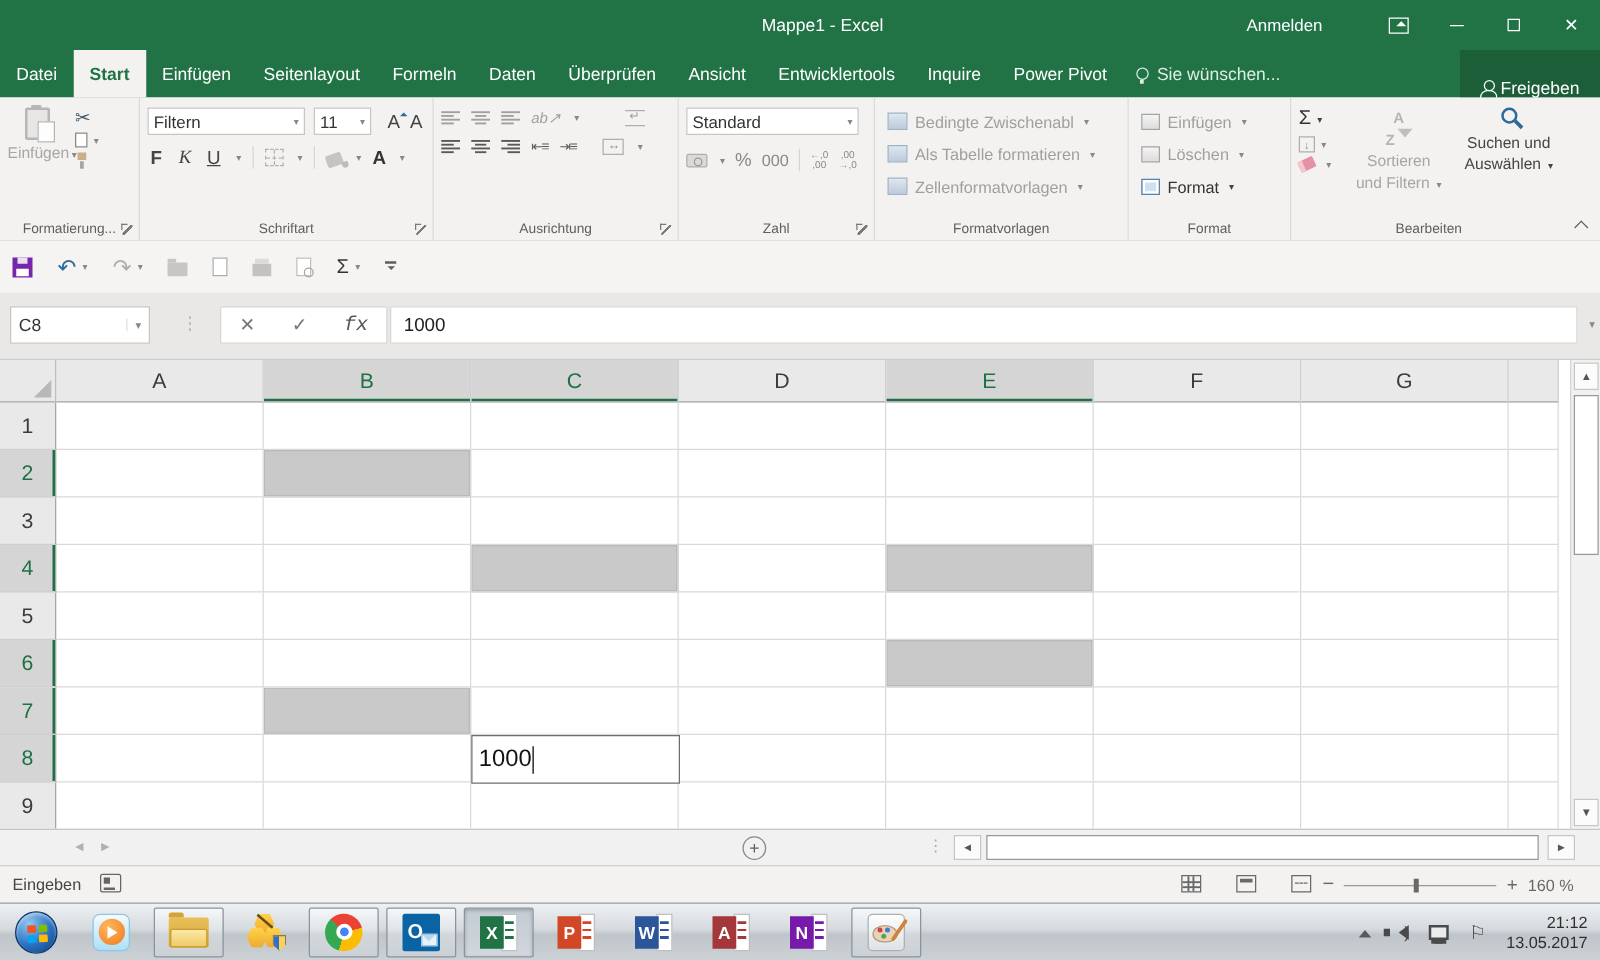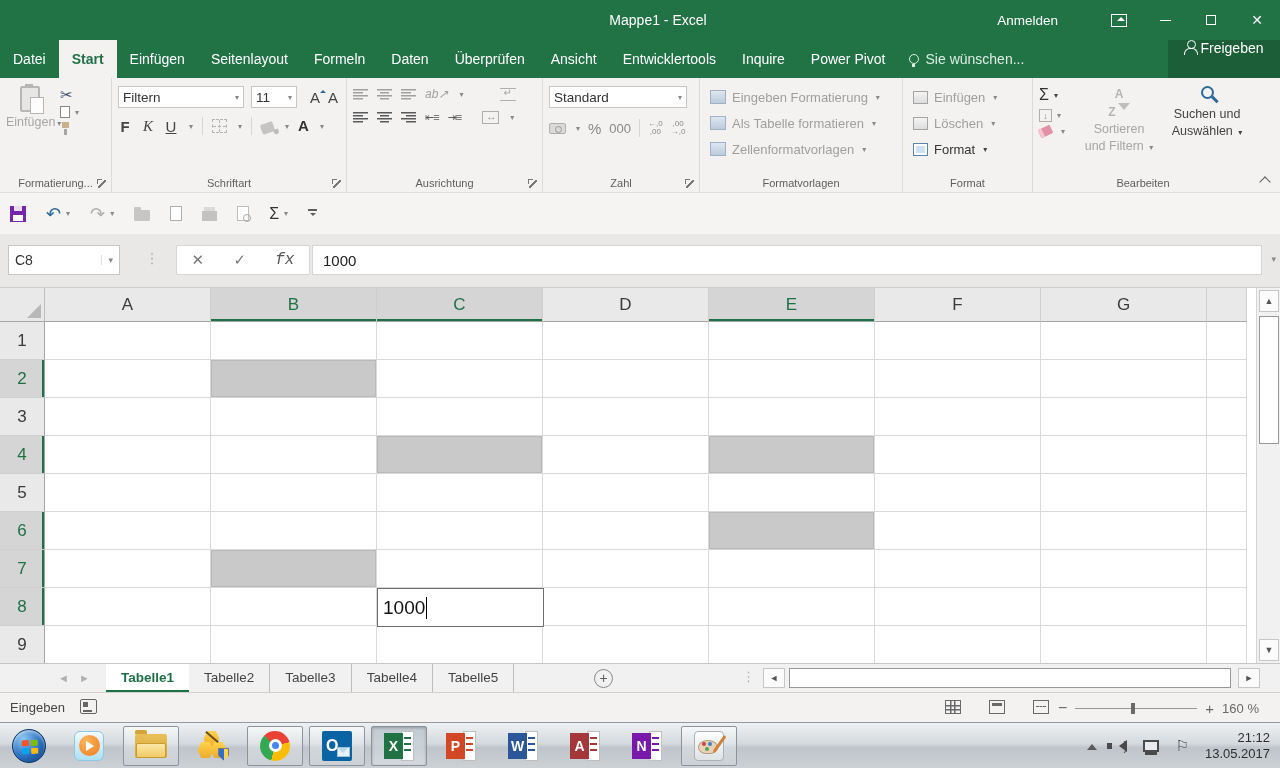--- a/index.html
+++ b/index.html
@@ -18,21 +18,21 @@
   .max-glyph{width:10px;height:10px;border:1px solid #fff;position:relative;background:#217346;}
   .max-glyph::before{content:"";position:absolute;left:2px;top:-3px;width:10px;height:10px;border:1px solid #fff;z-index:-1;}
 
   
   .tabrow{position:absolute;top:40px;left:0;width:1280px;height:38px;background:#217346;display:flex;align-items:stretch;}
   .rtab{padding:0 13px;line-height:38px;color:#fff;font-size:14px;cursor:default;}
   .rtab.active{background:#f3f2f1;color:#217346;font-weight:bold;}
   .tellme{display:flex;align-items:center;gap:7px;color:#dceee3;margin-left:10px;font-size:14px;}
   .bulb{width:10px;height:10px;border:1.5px solid #dceee3;border-radius:50%;position:relative;}
   .bulb::after{content:"";position:absolute;left:2px;top:9px;width:3px;height:3px;background:#dceee3;}
-  .share-btn{position:absolute;right:0;top:0;height:38px;width:112px;background:#1b5e38;color:#fff;display:flex;align-items:flex-start;justify-content:center;gap:2px;font-size:14px;}
+  .share-btn{position:absolute;right:0;top:0;height:38px;width:112px;background:#1b5e38;color:#fff;display:flex;align-items:flex-end;justify-content:center;gap:2px;font-size:14px;}
   .person{width:14px;height:14px;position:relative;}
   .person::before{content:"";position:absolute;left:3px;top:0;width:7px;height:7px;border:1.5px solid #fff;border-radius:50%;}
   .person::after{content:"";position:absolute;left:0;top:8px;width:12px;height:6px;border:1.5px solid #fff;border-bottom:none;border-radius:6px 6px 0 0;}
 
   
   .ribbon{position:absolute;top:78px;left:0;width:1280px;height:115px;background:#f3f2f1;display:flex;border-bottom:1px solid #e1dfdd;}
   .rgroup{position:relative;height:100%;border-right:1px solid #dddbd9;padding:6px 4px 20px 6px;}
   .glabel{position:absolute;bottom:3px;left:0;right:0;text-align:center;font-size:11px;color:#605e5c;}
   .launch{position:absolute;right:5px;bottom:4px;width:9px;height:9px;}
   .launch::before{content:"";position:absolute;left:0;top:0;width:4px;height:4px;border-left:1px solid #7a7a7a;border-top:1px solid #7a7a7a;}
@@ -383,21 +383,21 @@
         <span class="dec">←,0<br>,00</span>
         <span class="dec">,00<br>→,0</span>
       </div>
       <span class="glabel">Zahl</span>
       <span class="launch"></span>
     </div>
 
     <div class="rgroup g-styles">
       <div class="stylerow">
         <span class="styleico"></span>
-        <span class="styletxt">Eingeben Formatierung</span>
+        <span class="styletxt">Bedingte Zwischenabl</span>
           <span class="drop">▾</span>
       </div>
       <div class="stylerow">
         <span class="styleico"></span>
         <span class="styletxt">Als Tabelle formatieren</span>
           <span class="drop">▾</span>
       </div>
       <div class="stylerow">
         <span class="styleico"></span>
         <span class="styletxt">Zellenformatvorlagen</span>
@@ -604,27 +604,20 @@
       <span class="sbtn" style="bottom:2px;">▼</span>
     </div>
   <div class="active-cell" style="left: 377px; top: 300px; width: 167px; height: 39px;">
         <span>1000</span>
         <span class="caret"></span>
       </div>
     </div>
 
   <div class="sheetbar">
     <span class="snav">◄►</span>
-    <div class="stabs">
-      <span class="stab active">Tabelle1</span>
-      <span class="stab">Tabelle2</span>
-      <span class="stab">Tabelle3</span>
-      <span class="stab">Tabelle4</span>
-      <span class="stab">Tabelle5</span>
-    </div>
     <span class="addsheet">+</span>
     <span class="sdots">⋮</span>
     <span class="hs-left">◄</span>
     <span class="hthumb"></span>
     <span class="hs-right">►</span>
   </div>
 
   <div class="statusbar">
     <span class="mode">Eingeben</span>
     <span class="macroico"></span>

